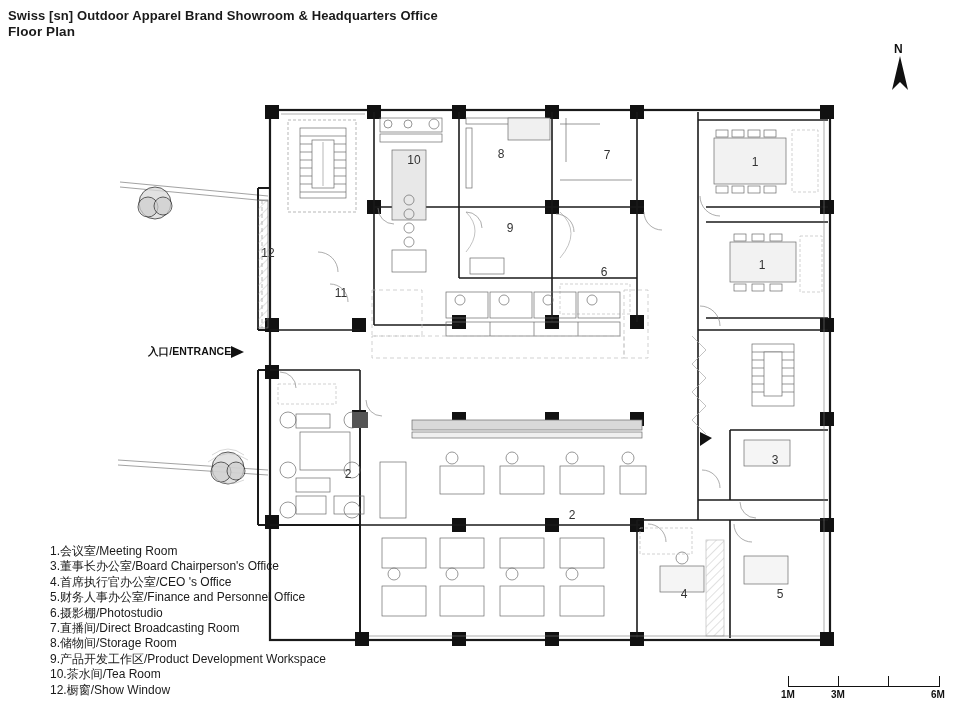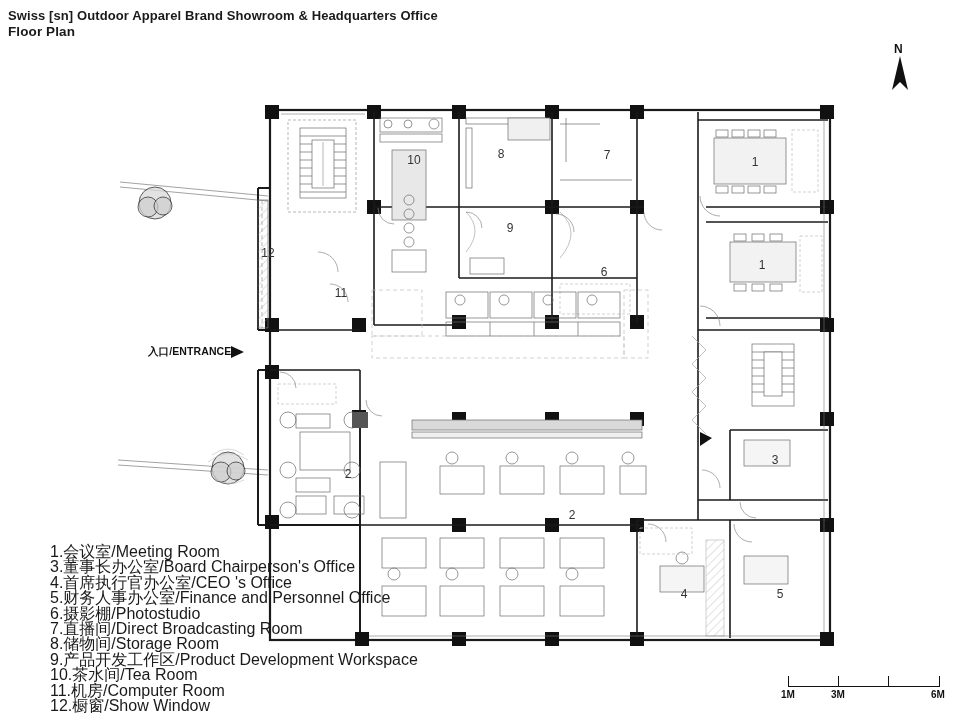--- a/index.html
+++ b/index.html
@@ -53,21 +53,21 @@
   }
 
   
   #legend {
     position: absolute;
     left: 50px;
     top: 544px;
     width: 330px;
   }
   #legend .legend-item {
-    font-size: 16px;
+    font-size: 12px;
     line-height: 15.4px;
     color: #1a1a1a;
     white-space: nowrap;
   }
 
   
   #scale-bar {
     position: absolute;
     left: 788px;
     top: 676px;
@@ -495,21 +495,20 @@
 <div id="legend">
     <div class="legend-item">1.会议室/Meeting Room</div>
     <div class="legend-item">3.董事长办公室/Board Chairperson's Office</div>
     <div class="legend-item">4.首席执行官办公室/CEO 's Office</div>
     <div class="legend-item">5.财务人事办公室/Finance and Personnel Office</div>
     <div class="legend-item">6.摄影棚/Photostudio</div>
     <div class="legend-item">7.直播间/Direct Broadcasting Room</div>
     <div class="legend-item">8.储物间/Storage Room</div>
     <div class="legend-item">9.产品开发工作区/Product Development Workspace</div>
     <div class="legend-item">10.茶水间/Tea Room</div>
-    <div class="legend-item">11.机房/Computer Room</div>
     <div class="legend-item">12.橱窗/Show Window</div>
   </div>
 
 <div id="scale-bar">
   <div class="bar">
     <span class="tick" style="left:49px"></span>
     <span class="tick" style="left:99px"></span>
   </div>
   <div class="labels">
     <span style="left:0px">1M</span>

